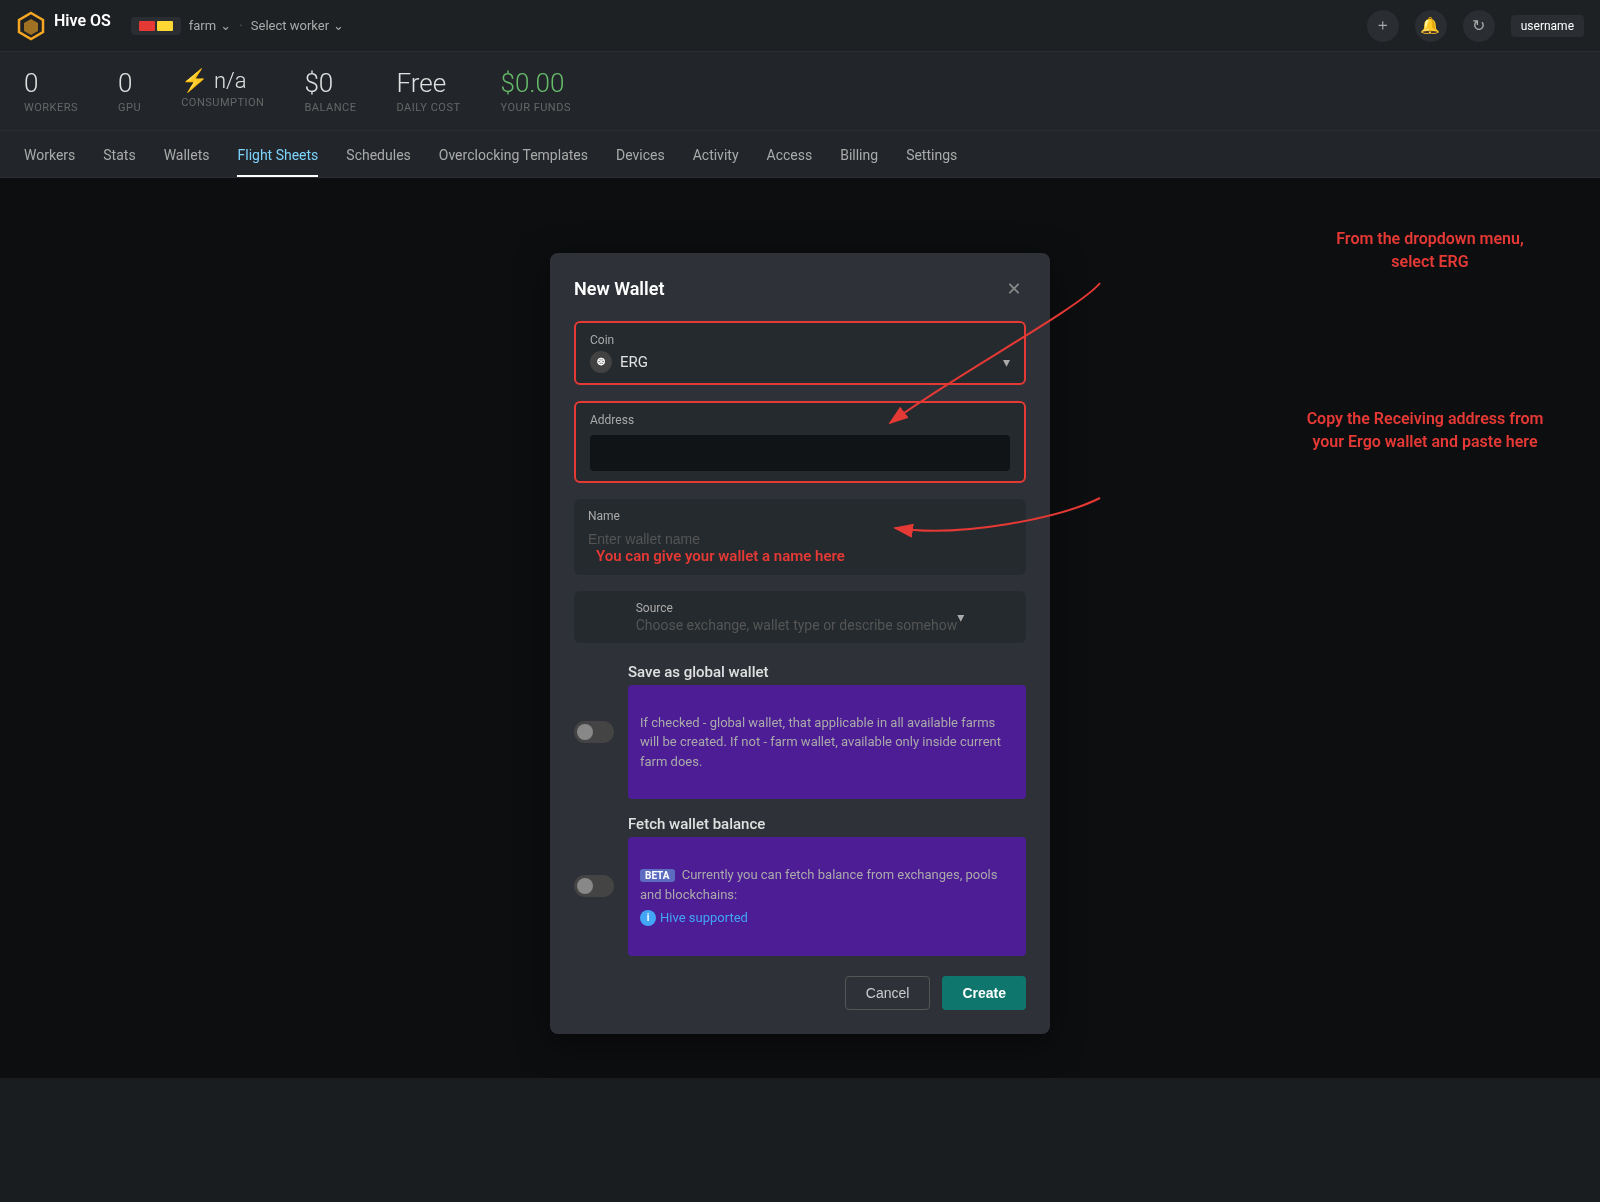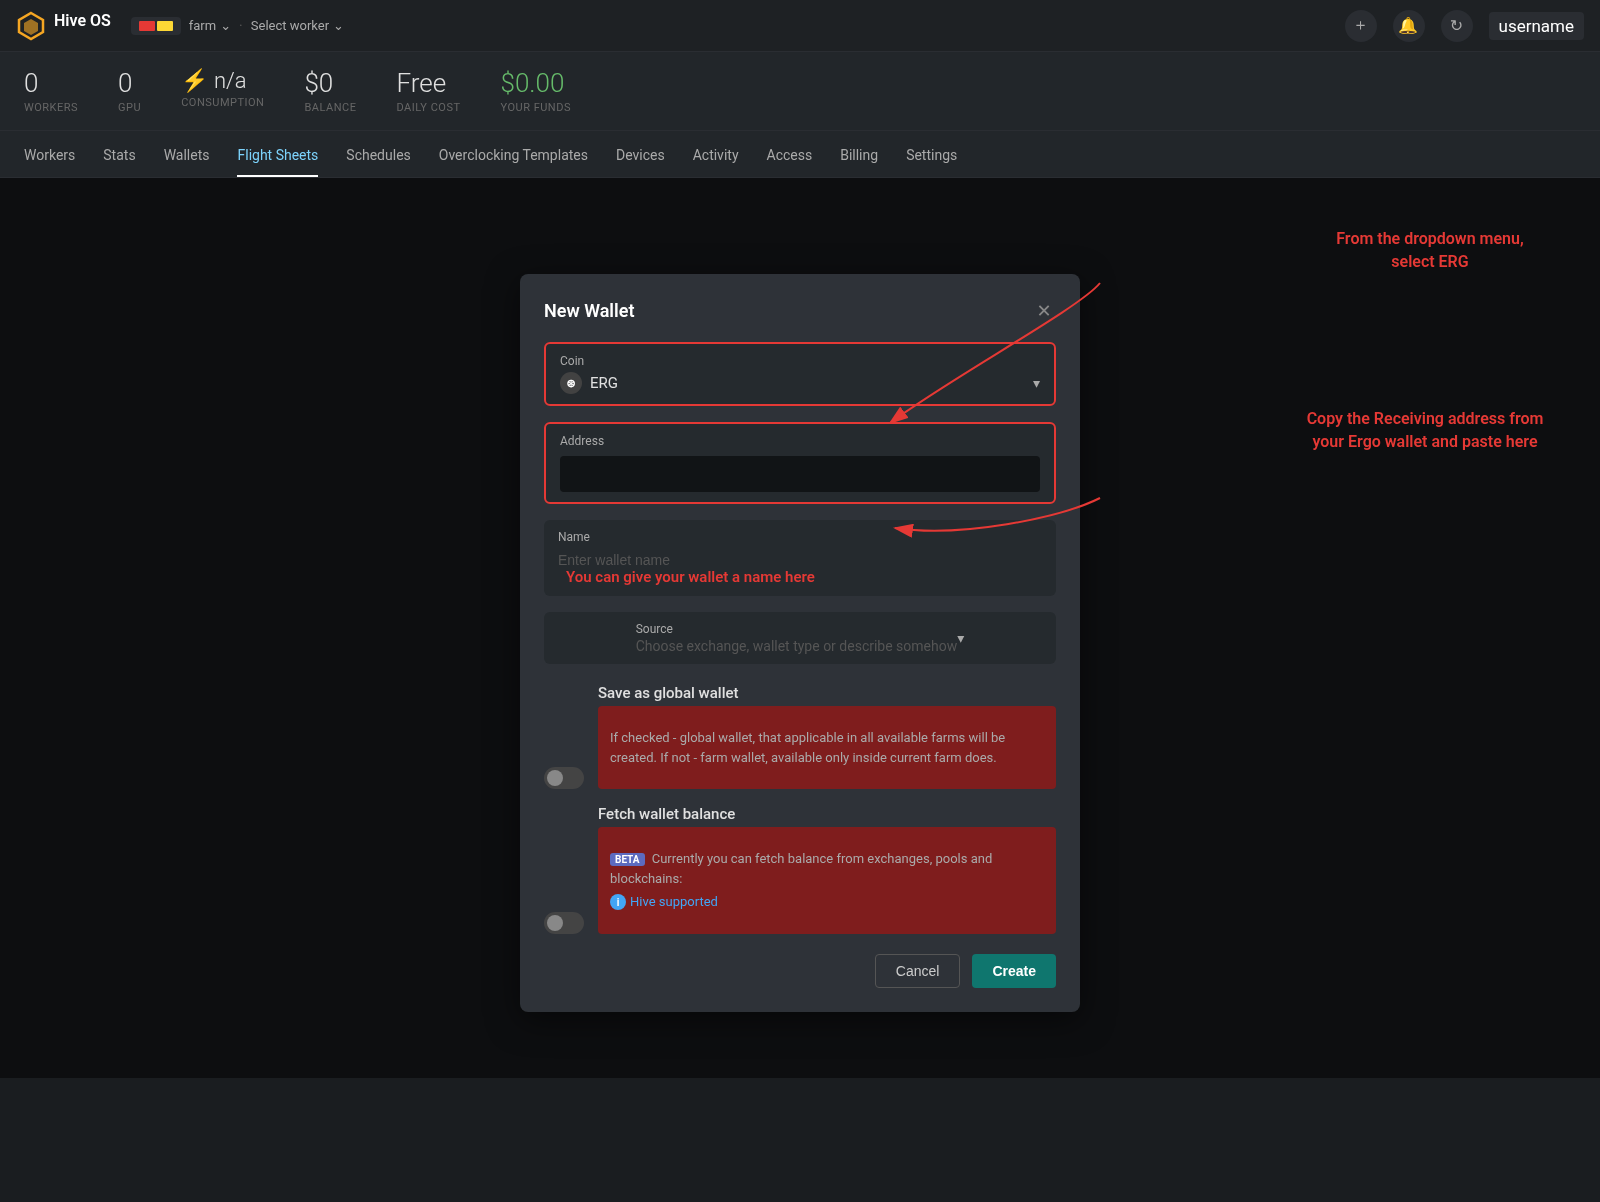--- a/index.html
+++ b/index.html
@@ -79,21 +79,21 @@
       justify-content: center;
       cursor: pointer;
       color: #aaa;
       font-size: 16px;
     }
     .topbar-user {
       background: #2a2d32;
       border-radius: 4px;
       padding: 4px 10px;
       color: #fff;
-      font-size: 17px;
+      font-size: 12px;
     }
 
     
     .stats-bar {
       background: #22262a;
       padding: 16px 24px;
       display: flex;
       gap: 40px;
       border-bottom: 1px solid #2a2d32;
     }
@@ -161,21 +161,21 @@
       top: 0; left: 0; right: 0; bottom: 0;
       display: flex;
       align-items: center;
       justify-content: center;
       z-index: 20;
       padding-top: 30px;
     }
     .modal {
       background: #2e3238;
       border-radius: 8px;
-      width: 560px;
+      width: 500px;
       padding: 24px;
       position: relative;
       box-shadow: 0 8px 32px rgba(0,0,0,0.5);
     }
     .modal-header {
       display: flex;
       justify-content: space-between;
       align-items: center;
       margin-bottom: 20px;
     }
@@ -285,21 +285,21 @@
       cursor: pointer;
     }
     .source-placeholder {
       color: #555;
       font-size: 14px;
     }
 
     
     .toggle-row {
       display: flex;
-      align-items: flex-end;
+      align-items: center;
       gap: 14px;
       margin-bottom: 16px;
     }
     .toggle {
       width: 40px;
       height: 22px;
       background: #444;
       border-radius: 11px;
       position: relative;
       cursor: pointer;
@@ -317,23 +317,23 @@
       border-radius: 50%;
     }
     .toggle-content {}
     .toggle-label {
       font-size: 15px;
       color: #e0e0e0;
       font-weight: 500;
       margin-bottom: 4px;
     }
     .toggle-desc {
-      background: #7f1d1d;
+      background: #4c1d95;
       border-radius: 4px;
-      padding: 22px 12px;
+      padding: 28px 12px;
       font-size: 13px;
       color: #aaa;
       line-height: 1.5;
       margin-top: 4px;
     }
     .toggle-desc .beta-badge {
       background: #5c6bc0;
       color: #fff;
       font-size: 10px;
       padding: 1px 5px;

